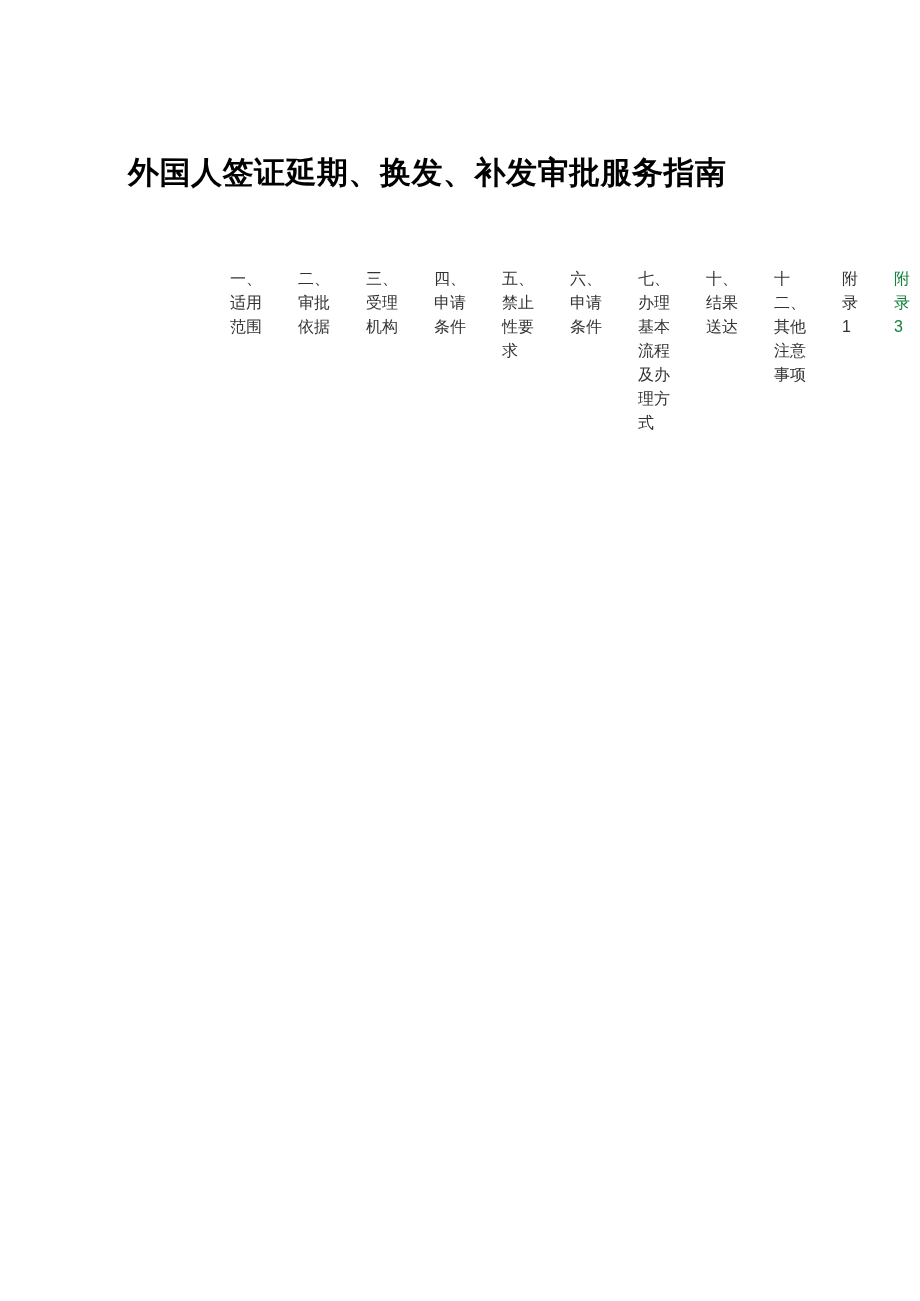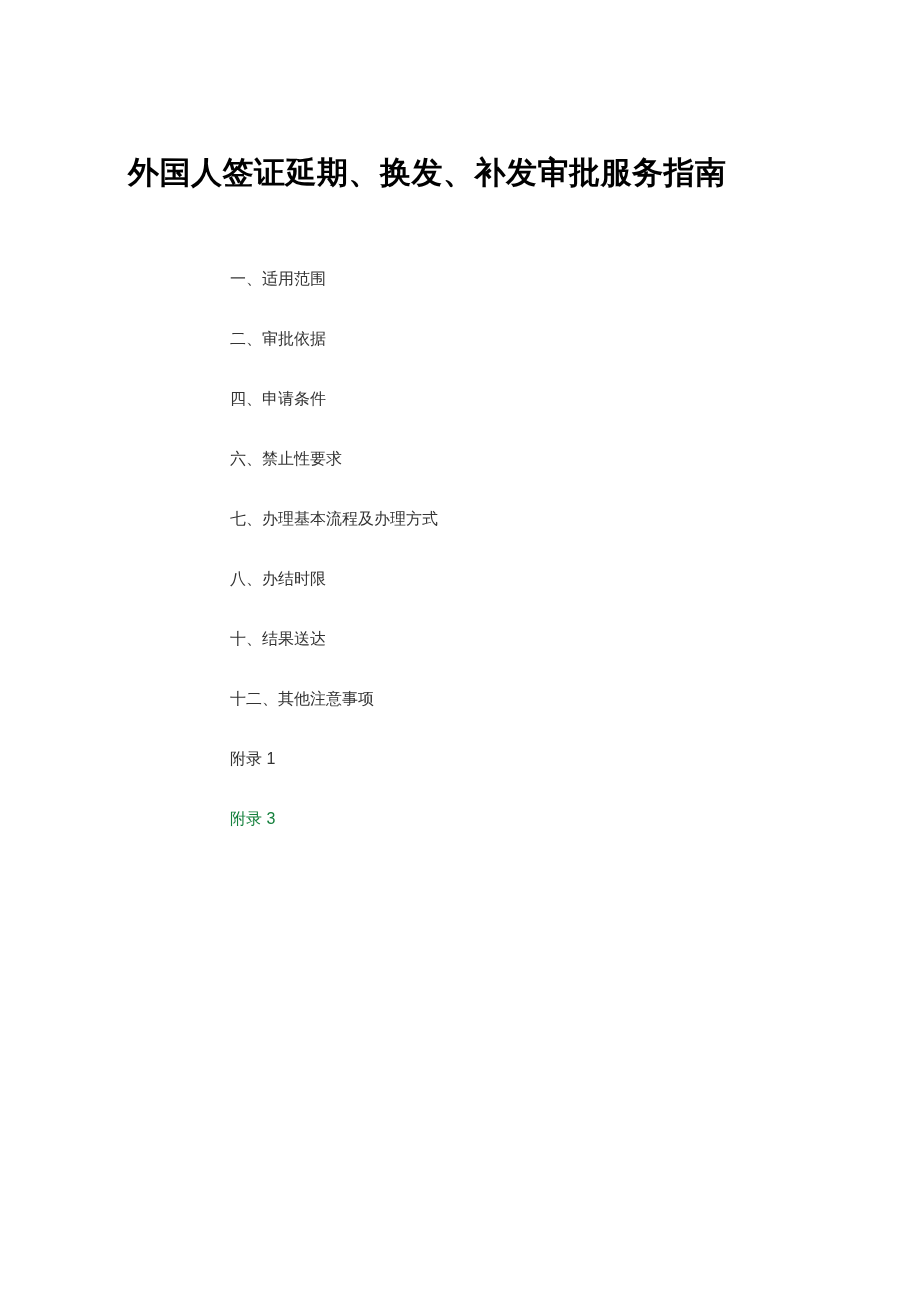--- a/index.html
+++ b/index.html
@@ -18,42 +18,43 @@
       font-size: 31px;
       font-weight: 700;
       color: #000000;
       line-height: 2.8;
       letter-spacing: 0.5px;
       margin-bottom: 50px;
     }
     .toc {
       padding-left: 102px;
       display: flex;
-      flex-direction: column;
+      flex-direction: row;
       gap: 36px;
     }
     .toc-item {
       font-size: 16px;
       color: #333333;
       line-height: 1.5;
       cursor: pointer;
     }
     .toc-item.link {
       color: #15803d;
     }
   </style>
 </head>
 <body>
 
 <h1 class="title">外国人签证延期、换发、补发审批服务指南</h1>
 
 <nav class="toc">
   <div class="toc-item">一、适用范围</div>
   <div class="toc-item">二、审批依据</div>
+  <div class="toc-item">三、受理机构</div>
   <div class="toc-item">四、申请条件</div>
-  <div class="toc-item">六、禁止性要求</div>
+  <div class="toc-item">五、禁止性要求</div>
+  <div class="toc-item">六、申请条件</div>
   <div class="toc-item">七、办理基本流程及办理方式</div>
-  <div class="toc-item">八、办结时限</div>
   <div class="toc-item">十、结果送达</div>
   <div class="toc-item">十二、其他注意事项</div>
   <div class="toc-item">附录 1</div>
   <div class="toc-item link">附录 3</div>
 </nav>
 
 </body></html>

